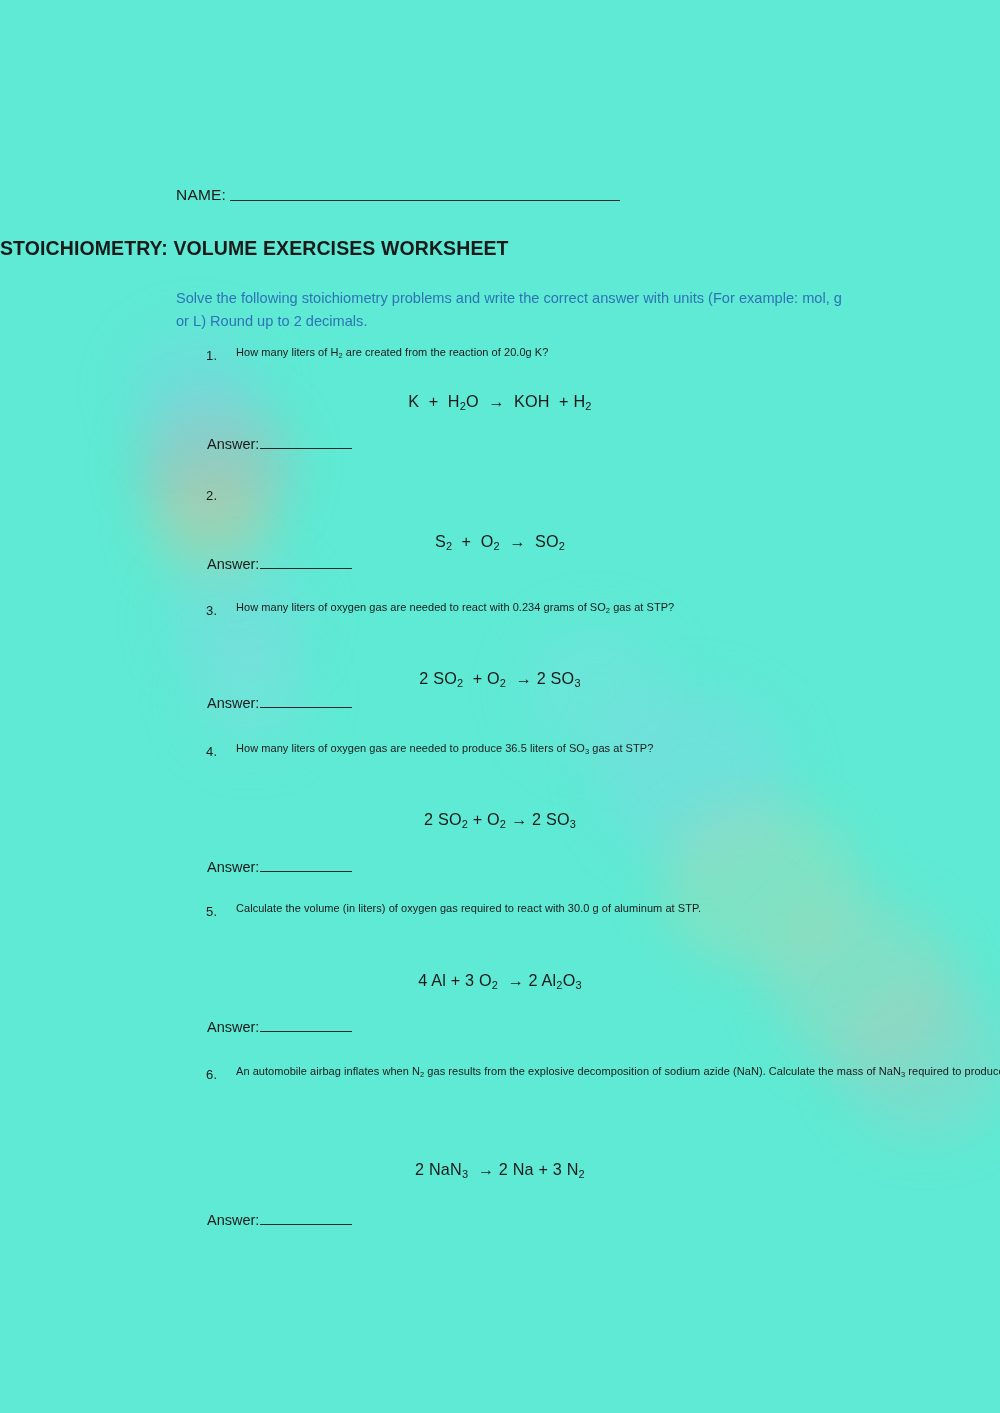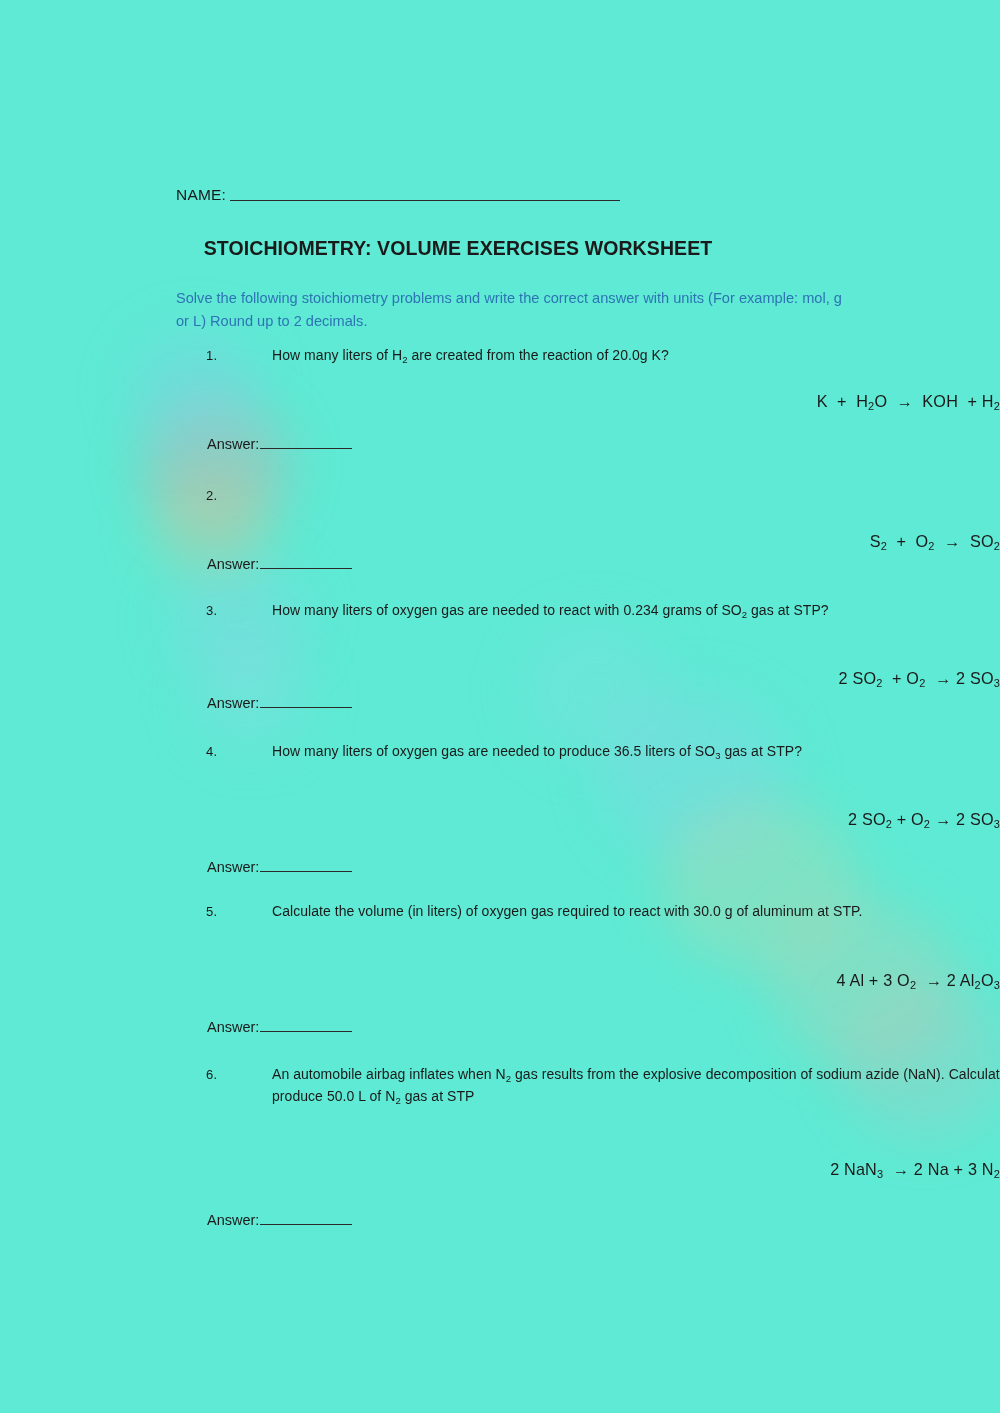--- a/index.html
+++ b/index.html
@@ -58,21 +58,20 @@
     margin-left: 4px;
     margin-bottom: 3px;
   }
 
   
   .title {
     position: absolute;
     left: 0;
     top: 237px;
     width: 916px;
-    text-align: center;
     font-size: 19.5px;
     font-weight: bold;
     letter-spacing: 0.1px;
   }
 
   
   .instructions {
     position: absolute;
     left: 176px;
     top: 287px;
@@ -101,27 +100,26 @@
   }
   .q-num {
     width: 30px;
     flex: 0 0 30px;
     font-size: 13px;
     text-align: left;
     padding-top: 4px;
     letter-spacing: 0.2px;
   }
   .q-text {
-    font-size: 14px;
+    font-size: 11px;
     line-height: 1.58;
     letter-spacing: 0.05px;
-    margin-left: 36px;
   }
   .eq {
-    text-align: right;
+    text-align: center;
     font-size: 16.2px;
     letter-spacing: 0.2px;
   }
   .eq-ind { padding-right: 180px; }
   .ans-row {
     display: flex;
     align-items: flex-end;
     padding-left: 207px;
     font-size: 14.5px;
   }

